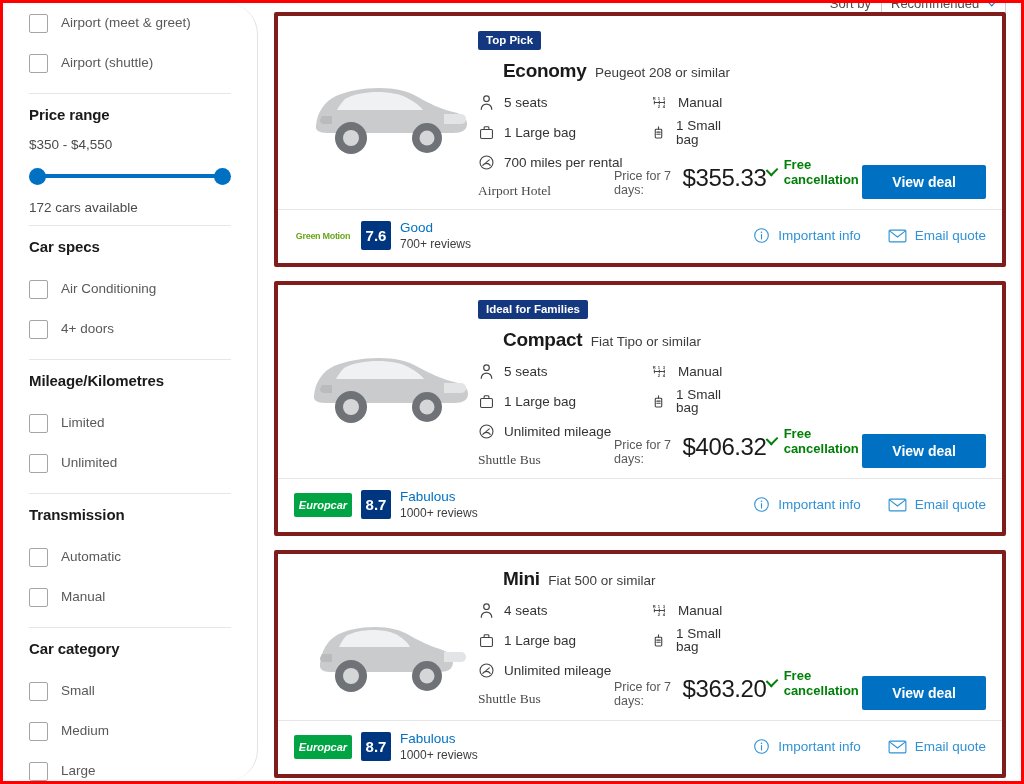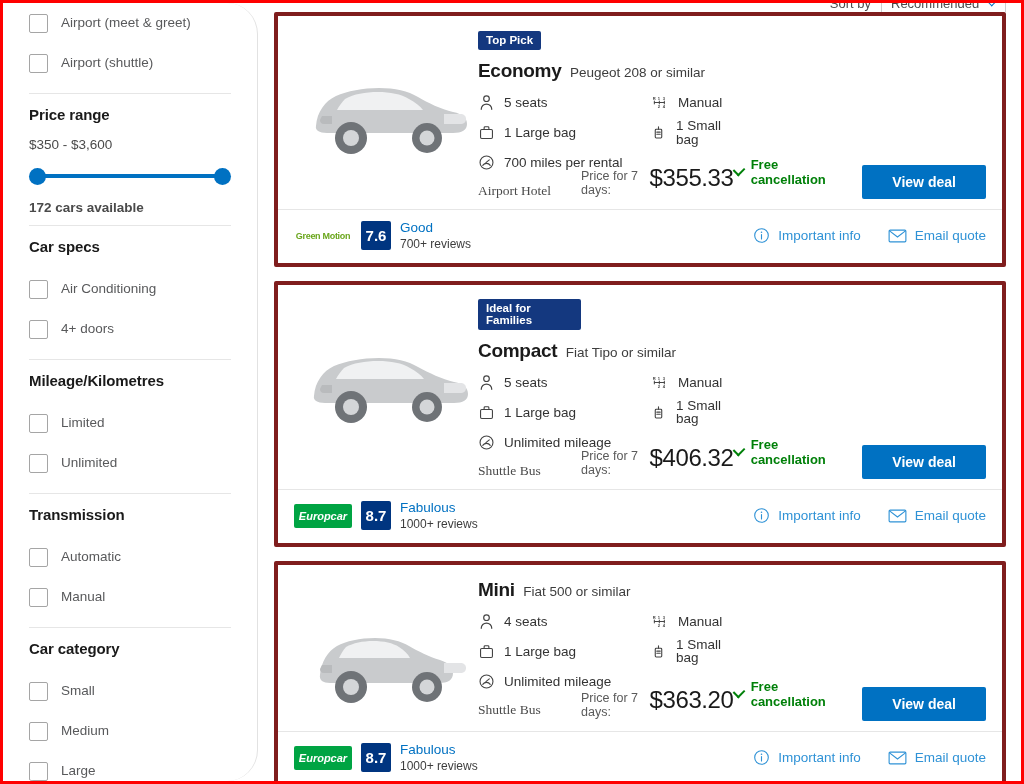--- a/index.html
+++ b/index.html
@@ -102,21 +102,20 @@
     height: 17px;
     border-radius: 50%;
     background: #0071c2;
   }
   .slider-knob.left { left: 0; }
   .slider-knob.right { right: 0; }
 
   .cars-available {
     font-size: 13.5px;
     color: #4a4a4a;
-    font-weight: bold;
   }
 
   
   .results {
     flex: 1;
     padding: 0 15px 16px 16px;
     overflow: hidden;
     position: relative;
   }
 
@@ -190,20 +189,21 @@
     font-weight: bold;
     padding: 3px 8px 4px 8px;
     border-radius: 2px;
     margin-bottom: 10px;
   }
   .badge-spacer { height: 0px; }
 
   .car-title-row {
     margin-bottom: 12px;
     white-space: nowrap;
+    margin-left: 25px;
   }
   .car-class {
     font-size: 19px;
     font-weight: bold;
     color: #1a1a1a;
     letter-spacing: -0.3px;
   }
   .car-model {
     font-size: 13.5px;
     color: #3d3d3d;
@@ -272,21 +272,20 @@
     width: 163px;
     height: 34px;
     background: #0071c2;
     color: #fff;
     border: none;
     border-radius: 2px;
     font-size: 14px;
     font-weight: bold;
     font-family: "Liberation Sans", sans-serif;
     cursor: pointer;
-    margin-left: 33px;
   }
 
   
   .card-footer {
     border-top: 1px solid #e6e6e6;
     display: flex;
     align-items: center;
     justify-content: space-between;
     padding: 10px 16px 11px 16px;
   }
@@ -365,21 +364,21 @@
         <div class="filter-row">
         <span class="checkbox"></span>
         <span class="filter-label">Airport (meet &amp; greet)</span>
       </div>
         <div class="filter-row">
         <span class="checkbox"></span>
         <span class="filter-label">Airport (shuttle)</span>
       </div>
         <div class="divider"></div>
         <div class="section-title">Price range</div>
-        <div class="price-value">$350 - $3,600</div>
+        <div class="price-value">$350 - $4,550</div>
         <div class="slider">
           <div class="slider-track"></div>
           <div class="slider-knob left"></div>
           <div class="slider-knob right"></div>
         </div>
         <div class="cars-available">172 cars available</div>
         <div class="divider"></div>
         <div class="section-title">Car specs</div>
         <div class="filter-row">
           <span class="checkbox"></span>

